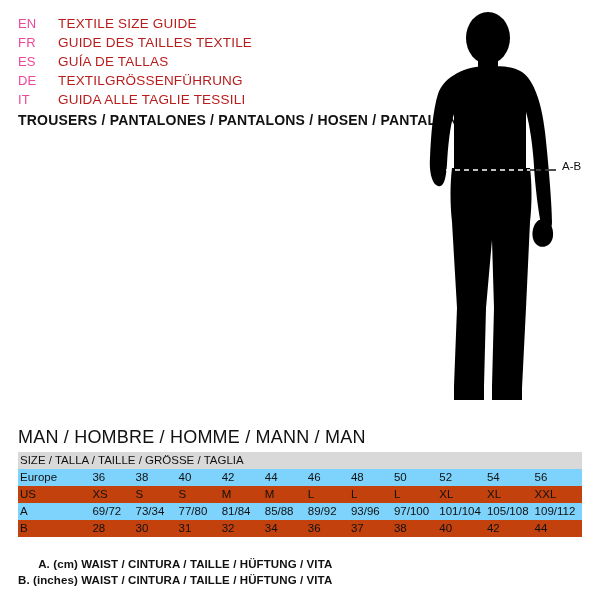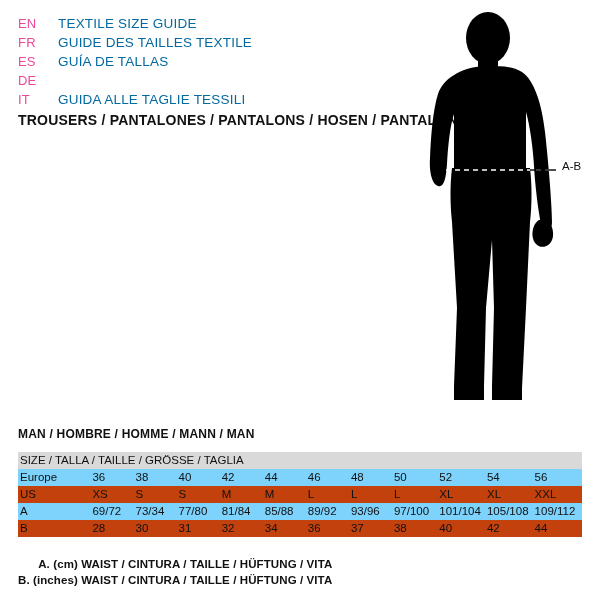--- a/index.html
+++ b/index.html
@@ -30,21 +30,21 @@
   }
   .lang-code {
     width: 40px;
     font-size: 13px;
     letter-spacing: 0.2px;
     color: #ec4899;
   }
   .lang-text {
     font-size: 13.5px;
     letter-spacing: 0.2px;
-    color: #0369a1;
+    color: #b91c1c;
     text-align: right;
   }
 
   .section-title {
     position: absolute;
     top: 112px;
     left: 18px;
     font-size: 14px;
     font-weight: bold;
     letter-spacing: 0.2px;
@@ -70,22 +70,22 @@
     top: 152px;
     font-size: 11.5px;
     color: #111;
   }
 
   
   .table-title {
     position: absolute;
     top: 427px;
     left: 18px;
-    font-size: 12px;
-    font-weight: bold;
+    font-size: 18px;
+    font-weight: normal;
     letter-spacing: 0.2px;
     color: #111;
   }
   table.size-table {
     position: absolute;
     top: 452px;
     left: 18px;
     width: 564px;
     border-collapse: collapse;
     font-size: 11.5px;
@@ -144,20 +144,21 @@
   <div class="lang-row">
     <span class="lang-code">FR</span>
     <span class="lang-text">GUIDE DES TAILLES TEXTILE</span>
   </div>
   <div class="lang-row">
     <span class="lang-code">ES</span>
     <span class="lang-text">GUÍA DE TALLAS</span>
   </div>
   <div class="lang-row">
     <span class="lang-code">DE</span>
+    <span class="lang-text">TEXTILGRÖSSENFÜHRUNG</span>
   </div>
   <div class="lang-row">
     <span class="lang-code">IT</span>
     <span class="lang-text">GUIDA ALLE TAGLIE TESSILI</span>
   </div>
 </div>
 
 <div class="section-title">TROUSERS / PANTALONES / PANTALONS / HOSEN / PANTALONI</div>
 
 <div class="figure-wrap">

